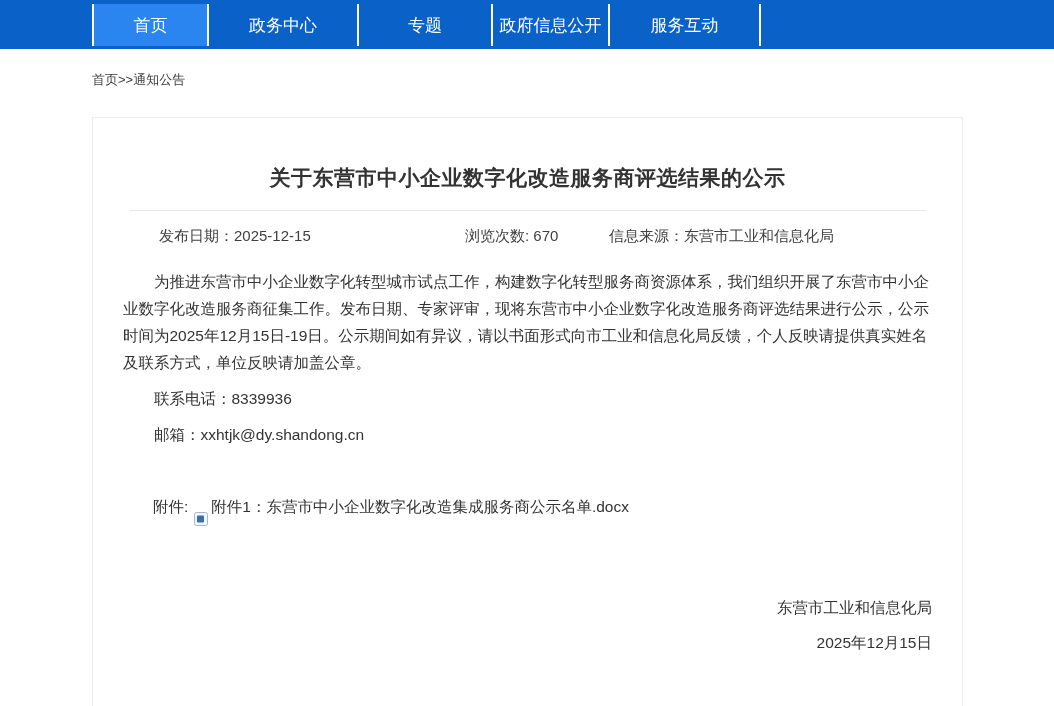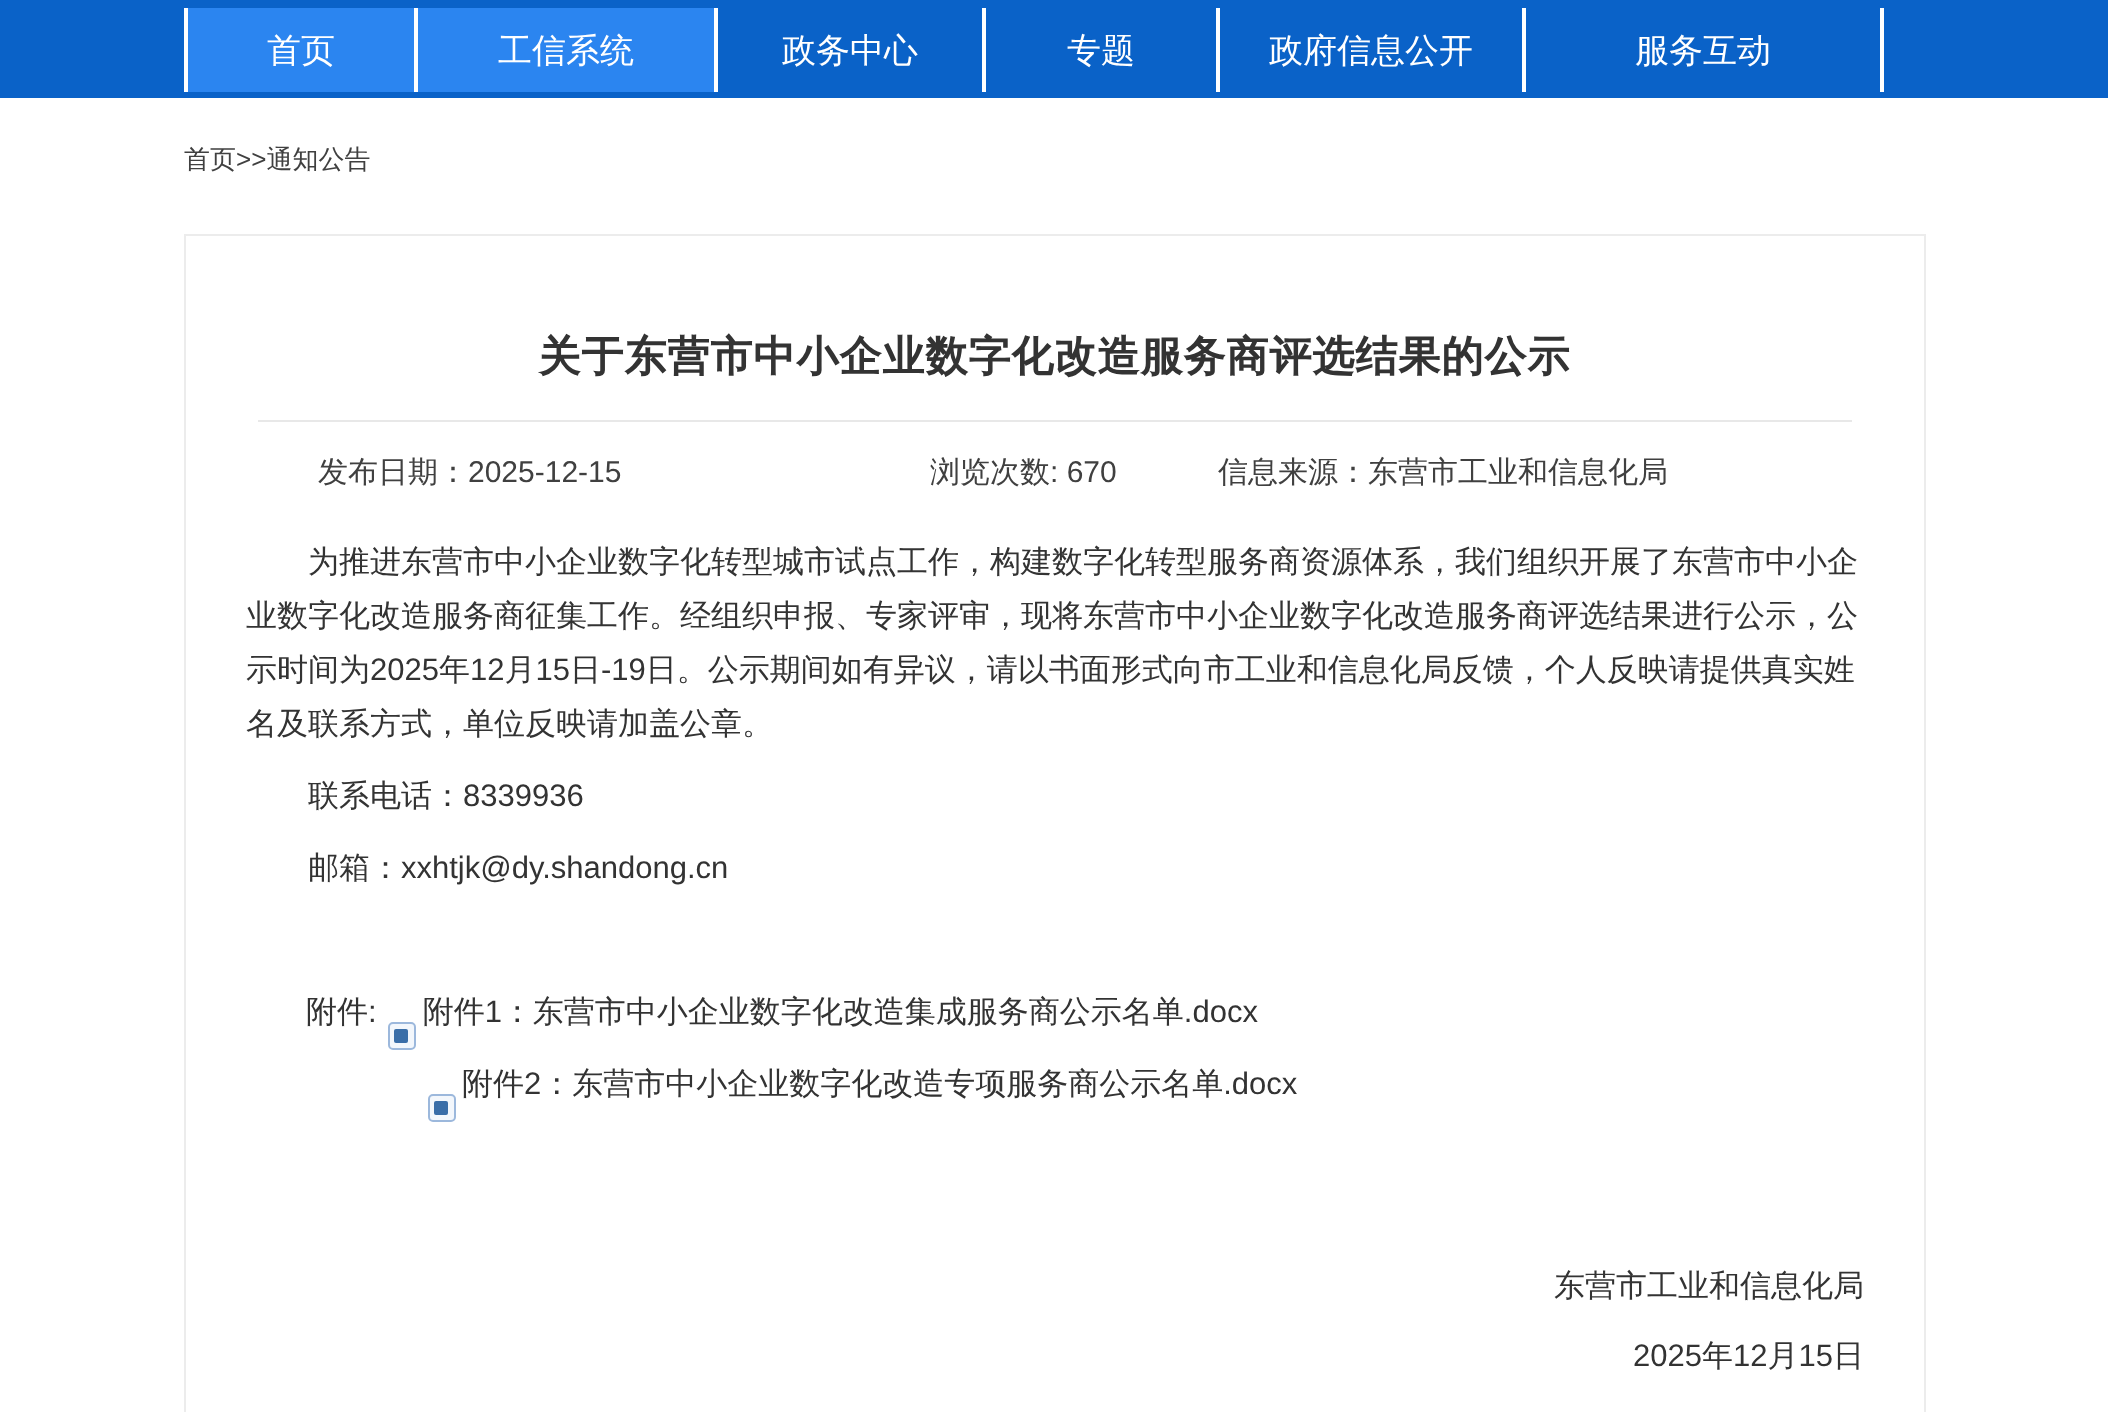--- a/index.html
+++ b/index.html
@@ -56,21 +56,20 @@
   .signature{margin-top:73px;padding:0 30px;text-align:right;font-size:15.5px;
     line-height:27px;color:var(--text);}
   .signature .sig-date{margin-top:8px;}
 </style>
 </head>
 <body>
 
 <div class="topnav">
   <div class="nav-inner">
     <div class="nav-item active">首页</div>
-    <div class="nav-item active">工信系统</div>
     <div class="nav-item">政务中心</div>
     <div class="nav-item">专题</div>
     <div class="nav-item">政府信息公开</div>
     <div class="nav-item">服务互动</div>
   </div>
 </div>
 
 <div class="breadcrumb">
   <span class="crumb-link">首页</span><span>&gt;&gt;</span><span class="crumb-link">通知公告</span>
 </div>
@@ -79,45 +78,36 @@
 
   <div class="article-title">关于东营市中小企业数字化改造服务商评选结果的公示</div>
 
   <div class="meta-row">
     <span class="meta-item m1"><span>发布日期：</span><span>2025-12-15</span></span>
     <span class="meta-item m2"><span>浏览次数: </span><span>670</span></span>
     <span class="meta-item m3"><span>信息来源：</span><span>东营市工业和信息化局</span></span>
   </div>
 
   <div class="article-body">
-    <p class="indent">为推进东营市中小企业数字化转型城市试点工作，构建数字化转型服务商资源体系，我们组织开展了东营市中小企业数字化改造服务商征集工作。经组织申报、专家评审，现将东营市中小企业数字化改造服务商评选结果进行公示，公示时间为2025年12月15日-19日。公示期间如有异议，请以书面形式向市工业和信息化局反馈，个人反映请提供真实姓名及联系方式，单位反映请加盖公章。</p>
+    <p class="indent">为推进东营市中小企业数字化转型城市试点工作，构建数字化转型服务商资源体系，我们组织开展了东营市中小企业数字化改造服务商征集工作。发布日期、专家评审，现将东营市中小企业数字化改造服务商评选结果进行公示，公示时间为2025年12月15日-19日。公示期间如有异议，请以书面形式向市工业和信息化局反馈，个人反映请提供真实姓名及联系方式，单位反映请加盖公章。</p>
     <p class="contact"><span>联系电话：</span><span>8339936</span></p>
     <p class="contact"><span>邮箱：</span><span>xxhtjk@dy.shandong.cn</span></p>
   </div>
 
   <div class="attachments">
     <div class="att-row first">
       <span class="att-label">附件:</span>
       <span class="doc-icon">
         <svg width="14" height="14" viewBox="0 0 14 14">
           <rect x="0.5" y="0.5" width="13" height="13" rx="2" fill="#f3f7fc" stroke="#9cb8dc"></rect>
           <rect x="3" y="3.5" width="7" height="7" rx="1" fill="#3a6ea8"></rect>
         </svg>
       </span>
       <span class="att-name">附件1：东营市中小企业数字化改造集成服务商公示名单.docx</span>
     </div>
-    <div class="att-row second">
-      <span class="doc-icon">
-        <svg width="14" height="14" viewBox="0 0 14 14">
-          <rect x="0.5" y="0.5" width="13" height="13" rx="2" fill="#f3f7fc" stroke="#9cb8dc"></rect>
-          <rect x="3" y="3.5" width="7" height="7" rx="1" fill="#3a6ea8"></rect>
-        </svg>
-      </span>
-      <span class="att-name">附件2：东营市中小企业数字化改造专项服务商公示名单.docx</span>
-    </div>
   </div>
 
   <div class="signature">
     <div class="sig-org">东营市工业和信息化局</div>
     <div class="sig-date">2025年12月15日</div>
   </div>
 
 </div>
 
 </body></html>

